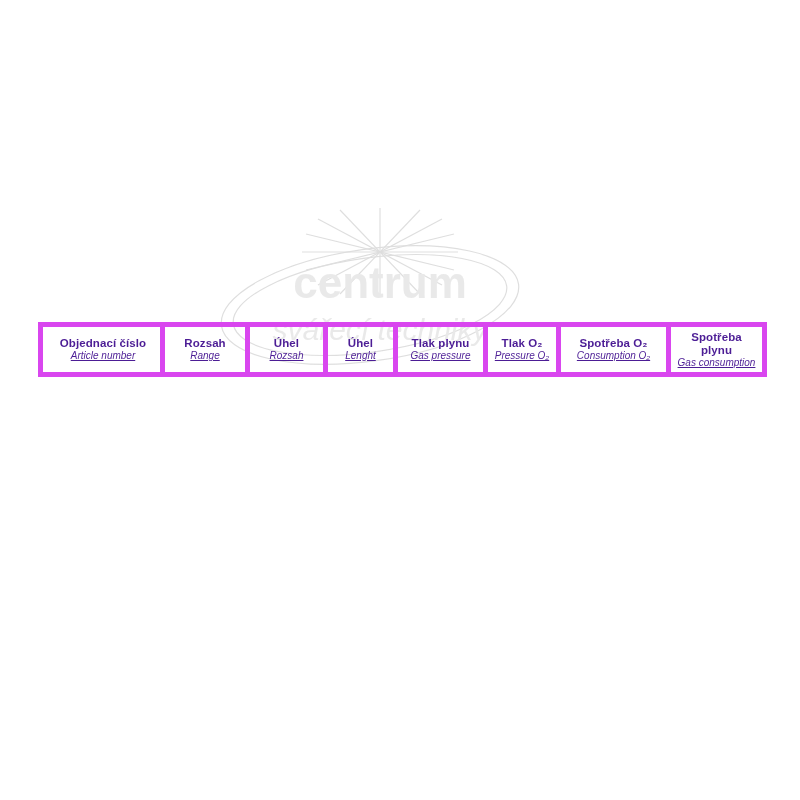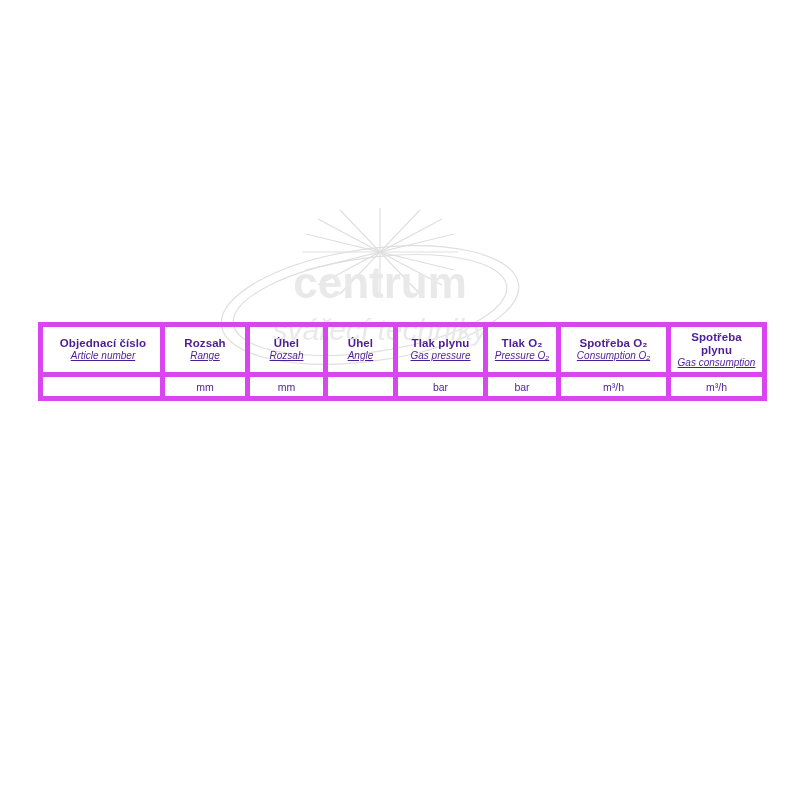--- a/index.html
+++ b/index.html
@@ -158,66 +158,40 @@
           <td>
             <span class="h-cz">Rozsah</span>
             <span class="h-en">Range</span>
           </td>
           <td>
             <span class="h-cz">Úhel</span>
             <span class="h-en">Rozsah</span>
           </td>
           <td>
             <span class="h-cz">Úhel</span>
-            <span class="h-en">Angle</span>
+            <span class="h-en">Lenght</span>
           </td>
           <td>
             <span class="h-cz">Tlak plynu</span>
             <span class="h-en">Gas pressure</span>
           </td>
           <td>
             <span class="h-cz">Tlak O₂</span>
             <span class="h-en">Pressure O₂</span>
           </td>
           <td>
             <span class="h-cz">Spotřeba O₂</span>
             <span class="h-en">Consumption O₂</span>
           </td>
           <td>
             <span class="h-cz">Spotřeba plynu</span>
             <span class="h-en">Gas consumption</span>
           </td>
         </tr>
 
-        <tr class="unit-row">
-          <td>
-            <span class="unit-txt"></span>
-          </td>
-          <td>
-            <span class="unit-txt">mm</span>
-          </td>
-          <td>
-            <span class="unit-txt">mm</span>
-          </td>
-          <td>
-            <span class="unit-txt"></span>
-          </td>
-          <td>
-            <span class="unit-txt">bar</span>
-          </td>
-          <td>
-            <span class="unit-txt">bar</span>
-          </td>
-          <td>
-            <span class="unit-txt">m³/h</span>
-          </td>
-          <td>
-            <span class="unit-txt">m³/h</span>
-          </td>
-        </tr>
 
 
 
       </tbody>
     </table>
   </div>
 
 </div>
 
 </body></html>

